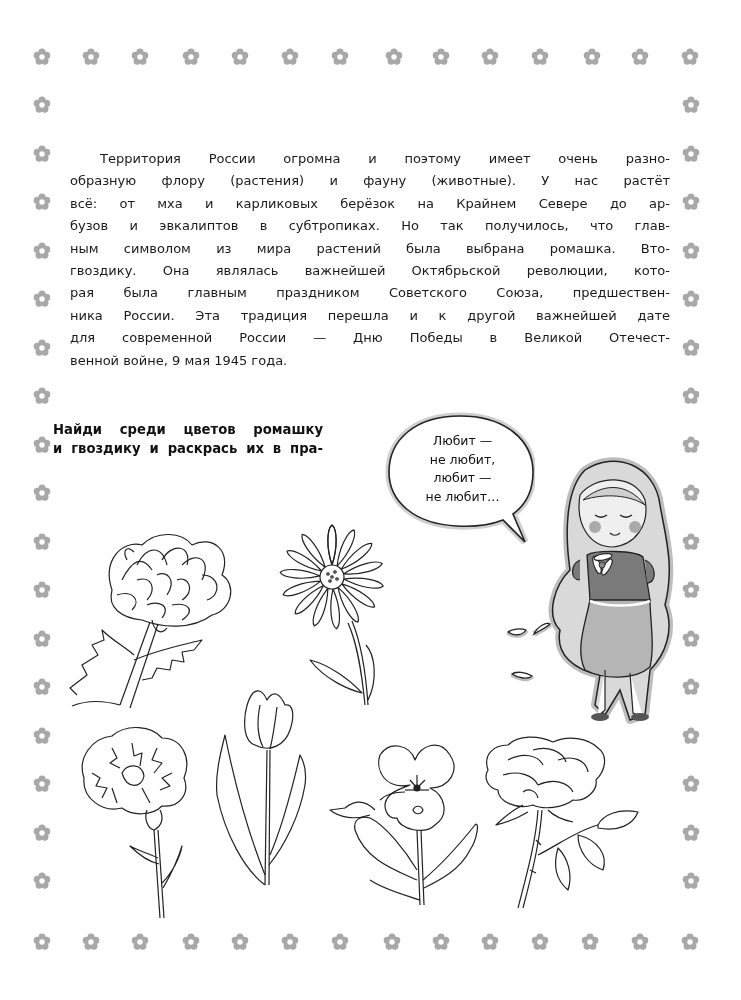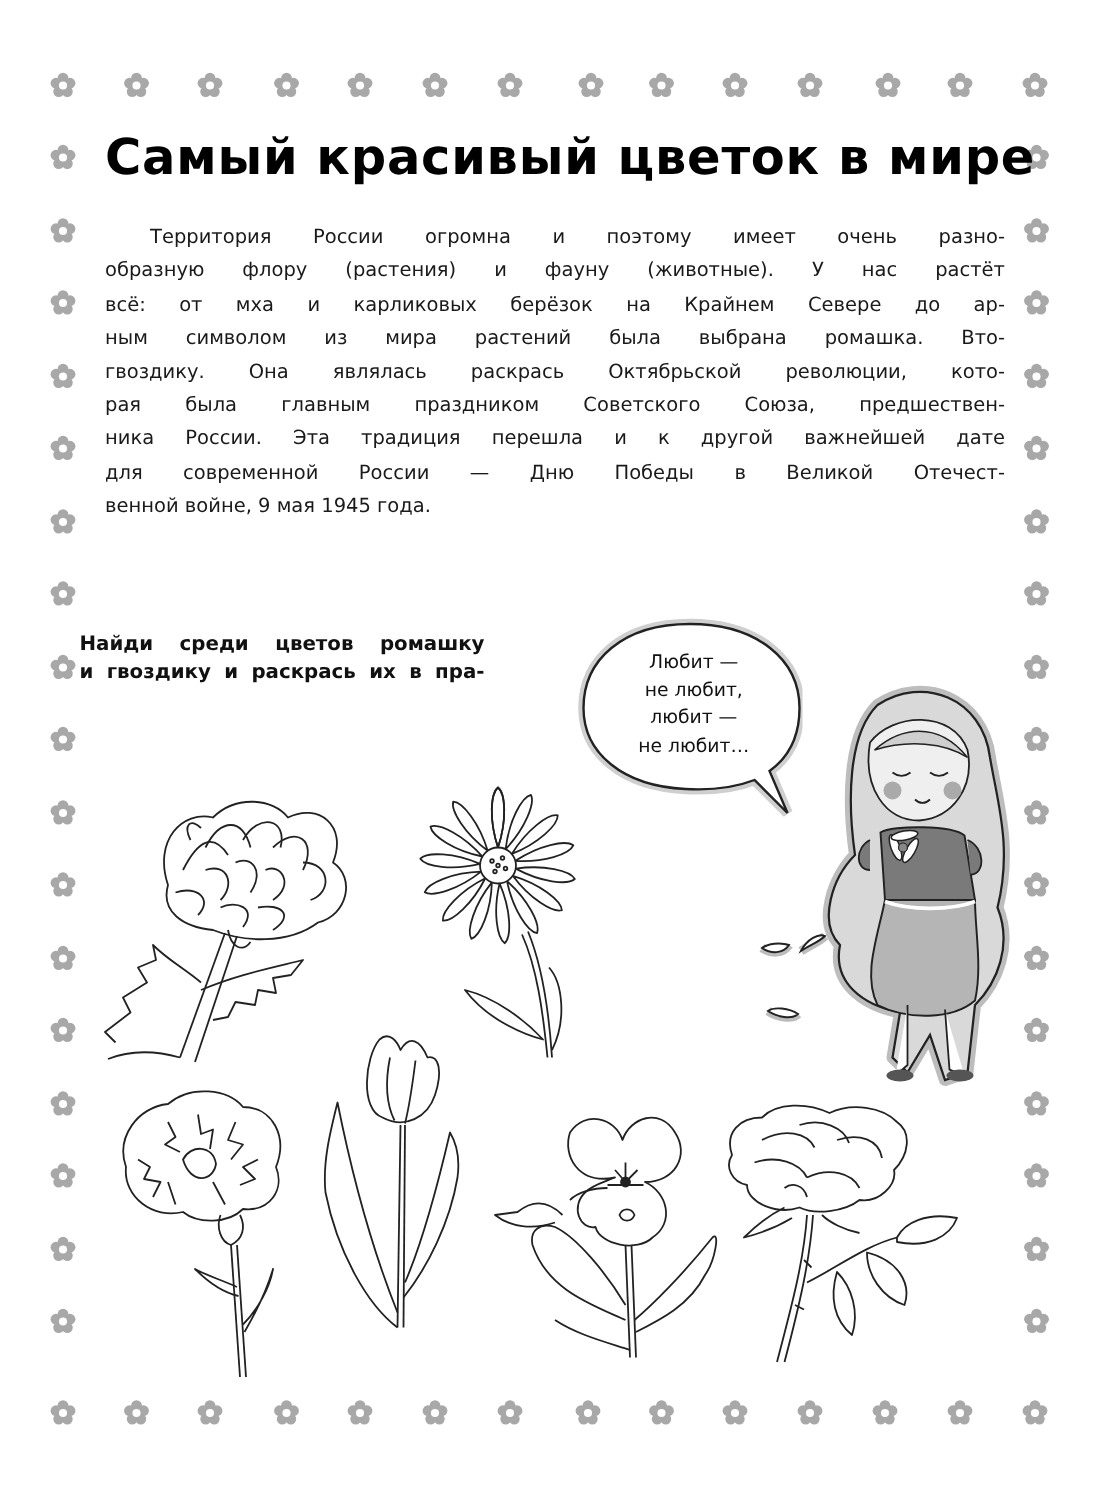--- a/index.html
+++ b/index.html
@@ -640,28 +640,28 @@
             <circle cx="10" cy="4.5" r="4"></circle>
             <circle cx="15.2" cy="8.3" r="4"></circle>
             <circle cx="13.2" cy="14.5" r="4"></circle>
             <circle cx="6.8" cy="14.5" r="4"></circle>
             <circle cx="4.8" cy="8.3" r="4"></circle>
           </g>
           <circle cx="10" cy="10" r="3" fill="#fff"></circle>
         </svg></div>
     </div>
 
-  <div class="title">Самый красивый цветок в мире</div>
 
   <div class="body-text">
     <span class="line indent">Территория России огромна и поэтому имеет очень разно-</span>
     <span class="line">образную флору (растения) и фауну (животные). У нас растёт</span>
     <span class="line">всё: от мха и карликовых берёзок на Крайнем Севере до ар-</span>
+    <span class="line">бузов и эвкалиптов в субтропиках. Но так получилось, что глав-</span>
     <span class="line">ным символом из мира растений была выбрана ромашка. Вто-</span>
-    <span class="line">гвоздику. Она являлась раскрась Октябрьской революции, кото-</span>
+    <span class="line">гвоздику. Она являлась важнейшей Октябрьской революции, кото-</span>
     <span class="line">рая была главным праздником Советского Союза, предшествен-</span>
     <span class="line">ника России. Эта традиция перешла и к другой важнейшей дате</span>
     <span class="line">для современной России — Дню Победы в Великой Отечест-</span>
     <span class="line last">венной войне, 9 мая 1945 года.</span>
   </div>
 
   <div class="task">
     <span class="line">Найди среди цветов ромашку</span>
     <span class="line">и гвоздику и раскрась их в пра-</span>
   </div>

